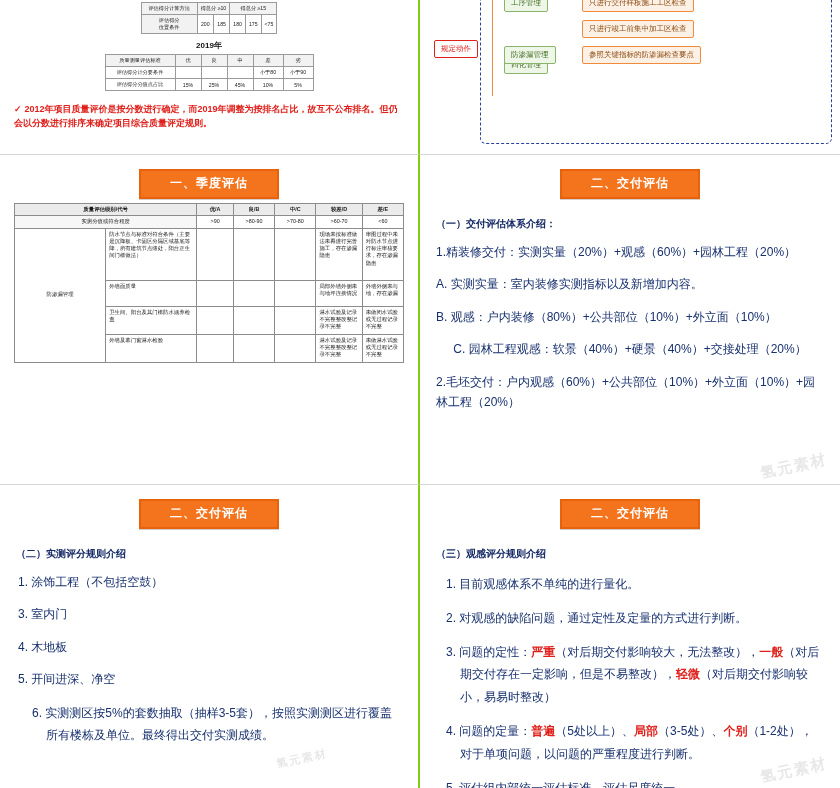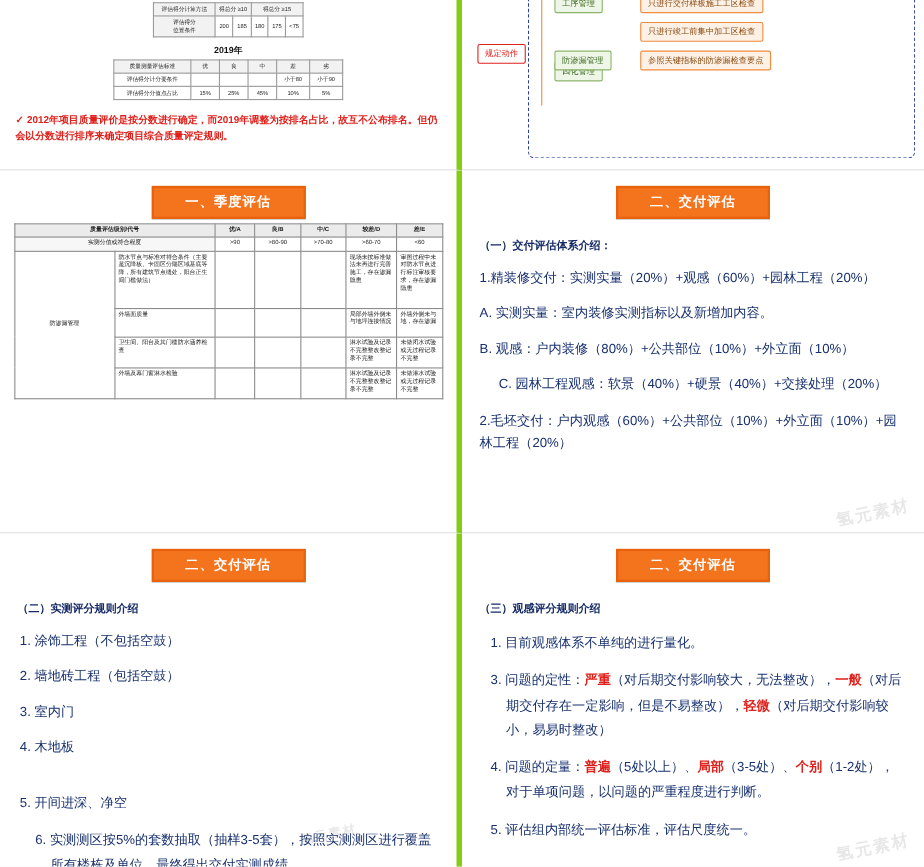--- a/index.html
+++ b/index.html
@@ -13,21 +13,21 @@
     position: relative;
     width: 840px; height: 788px;
     display: grid;
     grid-template-columns: 420px 420px;
     grid-template-rows: 155px 330px 303px;
     background: #ffffff;
   }
   .slide {
     position: relative;
     background: #ffffff;
-    border-right: 5px solid #84cc16;
+    border-right: 2px solid #84cc16;
     border-bottom: 1px solid #d8d8d8;
     overflow: hidden;
   }
   .slide.col2 { border-right: none; }
   .slide.row3 { border-bottom: none; }
 
   
   .banner {
     margin: 14px auto 0 auto;
     width: 140px;
@@ -280,37 +280,37 @@
     <div class="wm" style="right:12px; bottom:8px;">氢元素材</div>
   </div>
 
   <div class="slide row3">
     <div class="banner-wrap">
       <div class="banner">二、交付评估</div>
     </div>
     <div class="body">
       <div class="sub-h">（二）实测评分规则介绍</div>
       <div class="li indent" style="margin-top:10px; padding-left:16px;">1. 涂饰工程（不包括空鼓）</div>
-      <div class="li indent" style="margin-top:12px; padding-left:16px;">2. 墙地砖工程（包括空鼓）</div>
       <div class="li indent" style="margin-top:12px; padding-left:16px;">3. 室内门</div>
       <div class="li indent" style="margin-top:12px; padding-left:16px;">4. 木地板</div>
-      <div class="li indent" style="margin-top:30px; padding-left:16px;">5. 开间进深、净空</div>
+      <div class="li indent" style="margin-top:12px; padding-left:16px;">5. 开间进深、净空</div>
       <div class="li indent" style="margin-top:12px; padding-left:30px; text-indent:-14px; line-height:1.9;">6. 实测测区按5%的套数抽取（抽样3-5套），按照实测测区进行覆盖所有楼栋及单位。最终得出交付实测成绩。</div>
     </div>
     <div class="wm small" style="right:90px; bottom:22px;">氢元素材</div>
   </div>
 
   <div class="slide col2 row3">
     <div class="banner-wrap">
       <div class="banner">二、交付评估</div>
     </div>
     <div class="body">
       <div class="sub-h">（三）观感评分规则介绍</div>
       <div id="slide6-items">
           <div class="li indent" style="padding-left: 24px; text-indent: -14px; margin-top: 11px; line-height: 1.9;"><span>1. </span><span>目前观感体系不单纯的进行量化。</span></div>
+          <div class="li indent" style="padding-left: 24px; text-indent: -14px; margin-top: 11px; line-height: 1.9;"><span>2. </span><span>对观感的缺陷问题，通过定性及定量的方式进行判断。</span></div>
           <div class="li indent" style="padding-left: 24px; text-indent: -14px; margin-top: 11px; line-height: 1.9;"><span>3. </span><span>问题的定性：</span><span class="red">严重</span><span>（对后期交付影响较大，无法整改），</span><span class="red">一般</span><span>（对后期交付存在一定影响，但是不易整改），</span><span class="red">轻微</span><span>（对后期交付影响较小，易易时整改）</span></div>
           <div class="li indent" style="padding-left: 24px; text-indent: -14px; margin-top: 11px; line-height: 1.9;"><span>4. </span><span>问题的定量：</span><span class="red">普遍</span><span>（5处以上）、</span><span class="red">局部</span><span>（3-5处）、</span><span class="red">个别</span><span>（1-2处），对于单项问题，以问题的严重程度进行判断。</span></div>
           <div class="li indent" style="padding-left: 24px; text-indent: -14px; margin-top: 11px; line-height: 1.9;"><span>5. </span><span>评估组内部统一评估标准，评估尺度统一。</span></div>
         </div>
     </div>
     <div class="wm" style="right:12px; bottom:8px;">氢元素材</div>
   </div>
 
 </div>
 

